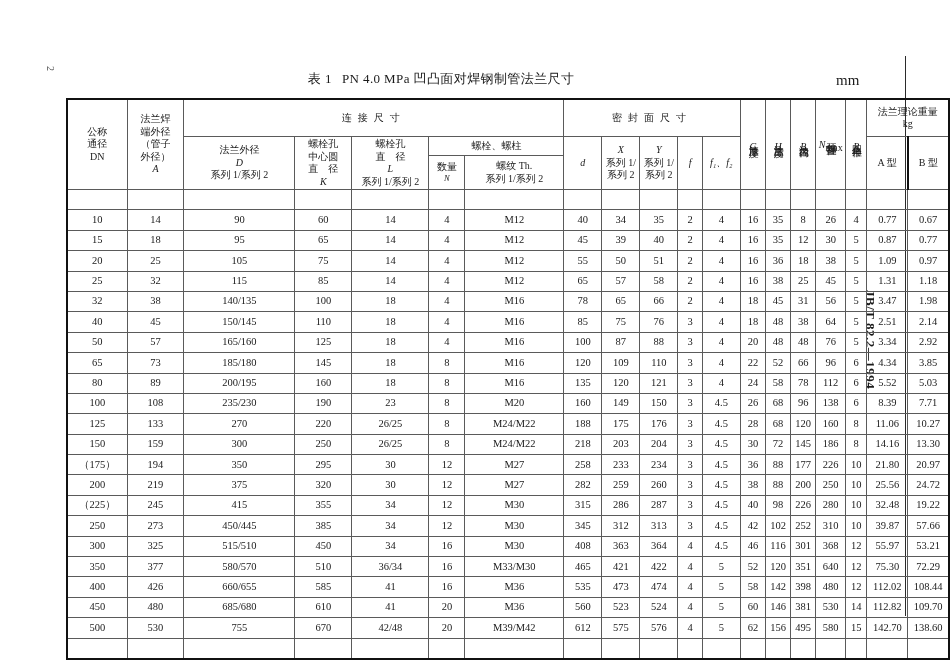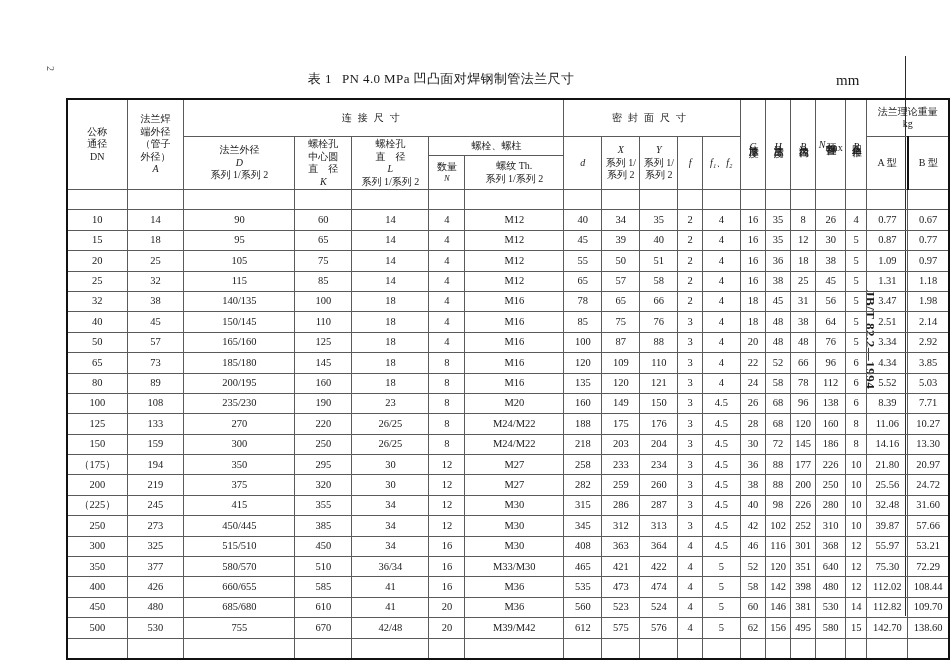--- a/index.html
+++ b/index.html
@@ -573,21 +573,21 @@
         <td>286</td>
         <td>287</td>
         <td>3</td>
         <td>4.5</td>
         <td>40</td>
         <td>98</td>
         <td>226</td>
         <td>280</td>
         <td>10</td>
         <td>32.48</td>
-        <td class="frame-r">31.60</td>
+        <td class="frame-r">19.22</td>
       </tr>
       <tr>
         <td class="frame-l">250</td>
         <td>273</td>
         <td>450/445</td>
         <td>385</td>
         <td>34</td>
         <td>12</td>
         <td>M30</td>
         <td>345</td>

